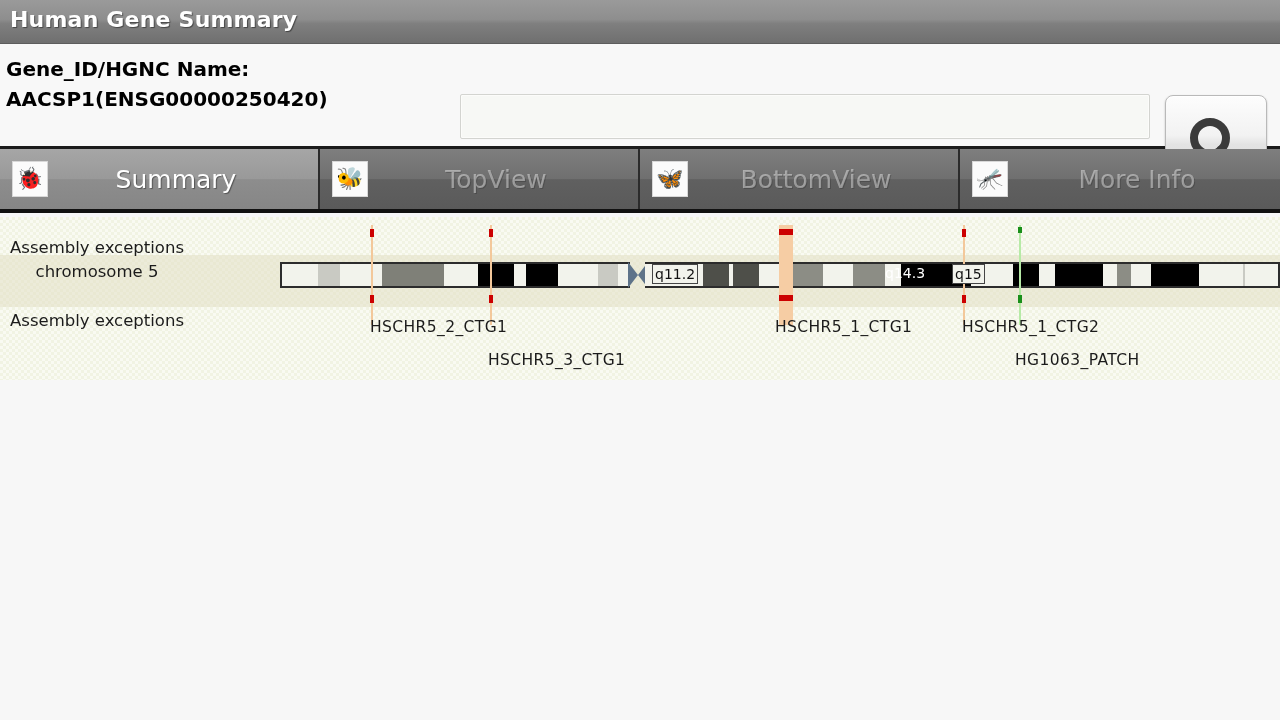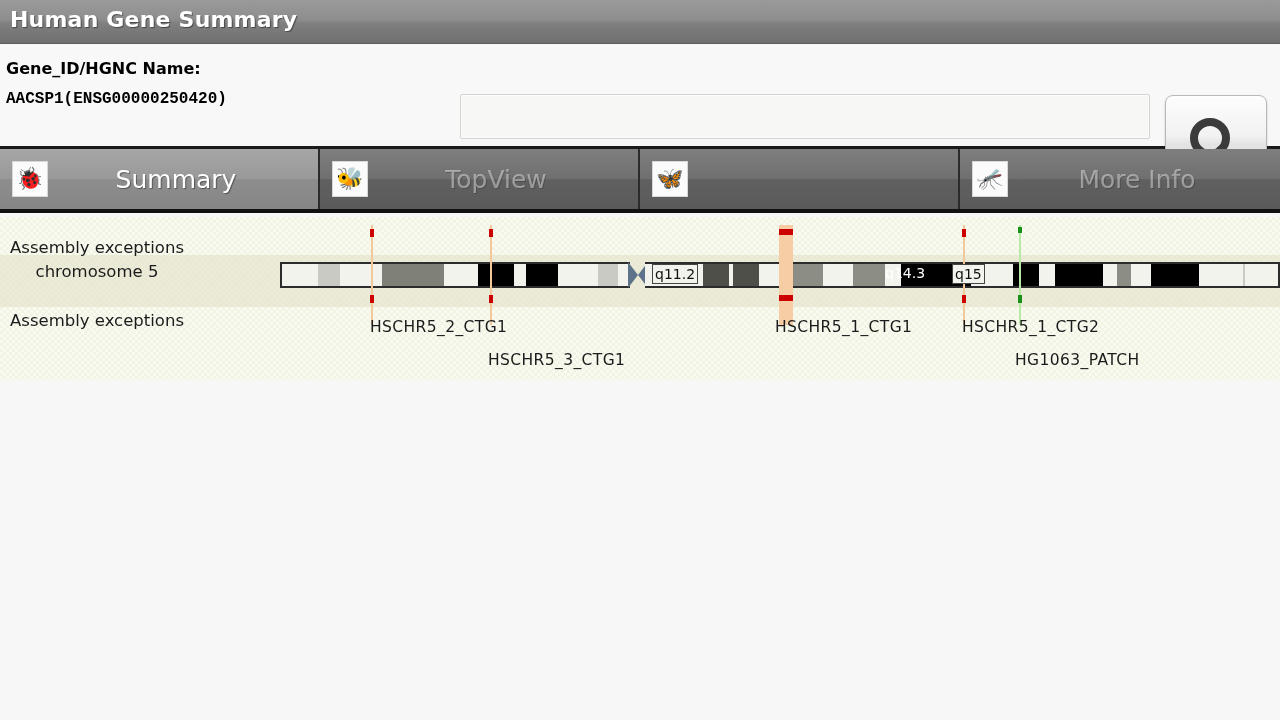--- a/index.html
+++ b/index.html
@@ -38,27 +38,27 @@
     left: 0; top: 44px;
     width: 1280px; height: 105px;
     background: #f8f8f8;
     border-bottom: 3px solid #1b1b1b;
     box-sizing: border-box;
   }
   #gene-label {
     position: absolute;
     left: 6px; top: 10px;
     width: 445px;
-    font-size: 16px;
+    font-size: 20px;
     font-weight: bold;
     color: #000;
     line-height: 30px;
     font-family: "DejaVu Sans", sans-serif;
   }
-  #gene-label .l2 { display: block; font-family: Liberation Mono, monospace; }
+  #gene-label .l2 { display: block; }
 
   #search-input {
     position: absolute;
     left: 460px; top: 50px;
     width: 690px; height: 45px;
     box-sizing: border-box;
     background: #f7f8f5;
     border: 1px solid #d3d4d0;
     border-radius: 2px;
     box-shadow: inset 0 0 0 1px #fcfcfa;
@@ -277,20 +277,21 @@
   <div class="tab active" id="tab-0">
     <span class="tab-icon">🐞</span>
     <span class="tab-label">Summary</span>
   </div>
   <div class="tab inactive" id="tab-1">
     <span class="tab-icon">🐝</span>
     <span class="tab-label">TopView</span>
   </div>
   <div class="tab inactive" id="tab-2">
     <span class="tab-icon">🦋</span>
+    <span class="tab-label">BottomView</span>
   </div>
   <div class="tab inactive" id="tab-3">
     <span class="tab-icon">🦟</span>
     <span class="tab-label">More Info</span>
   </div>
 </div>
 
 <div id="karyo">
   <div id="row-highlight"></div>
 

